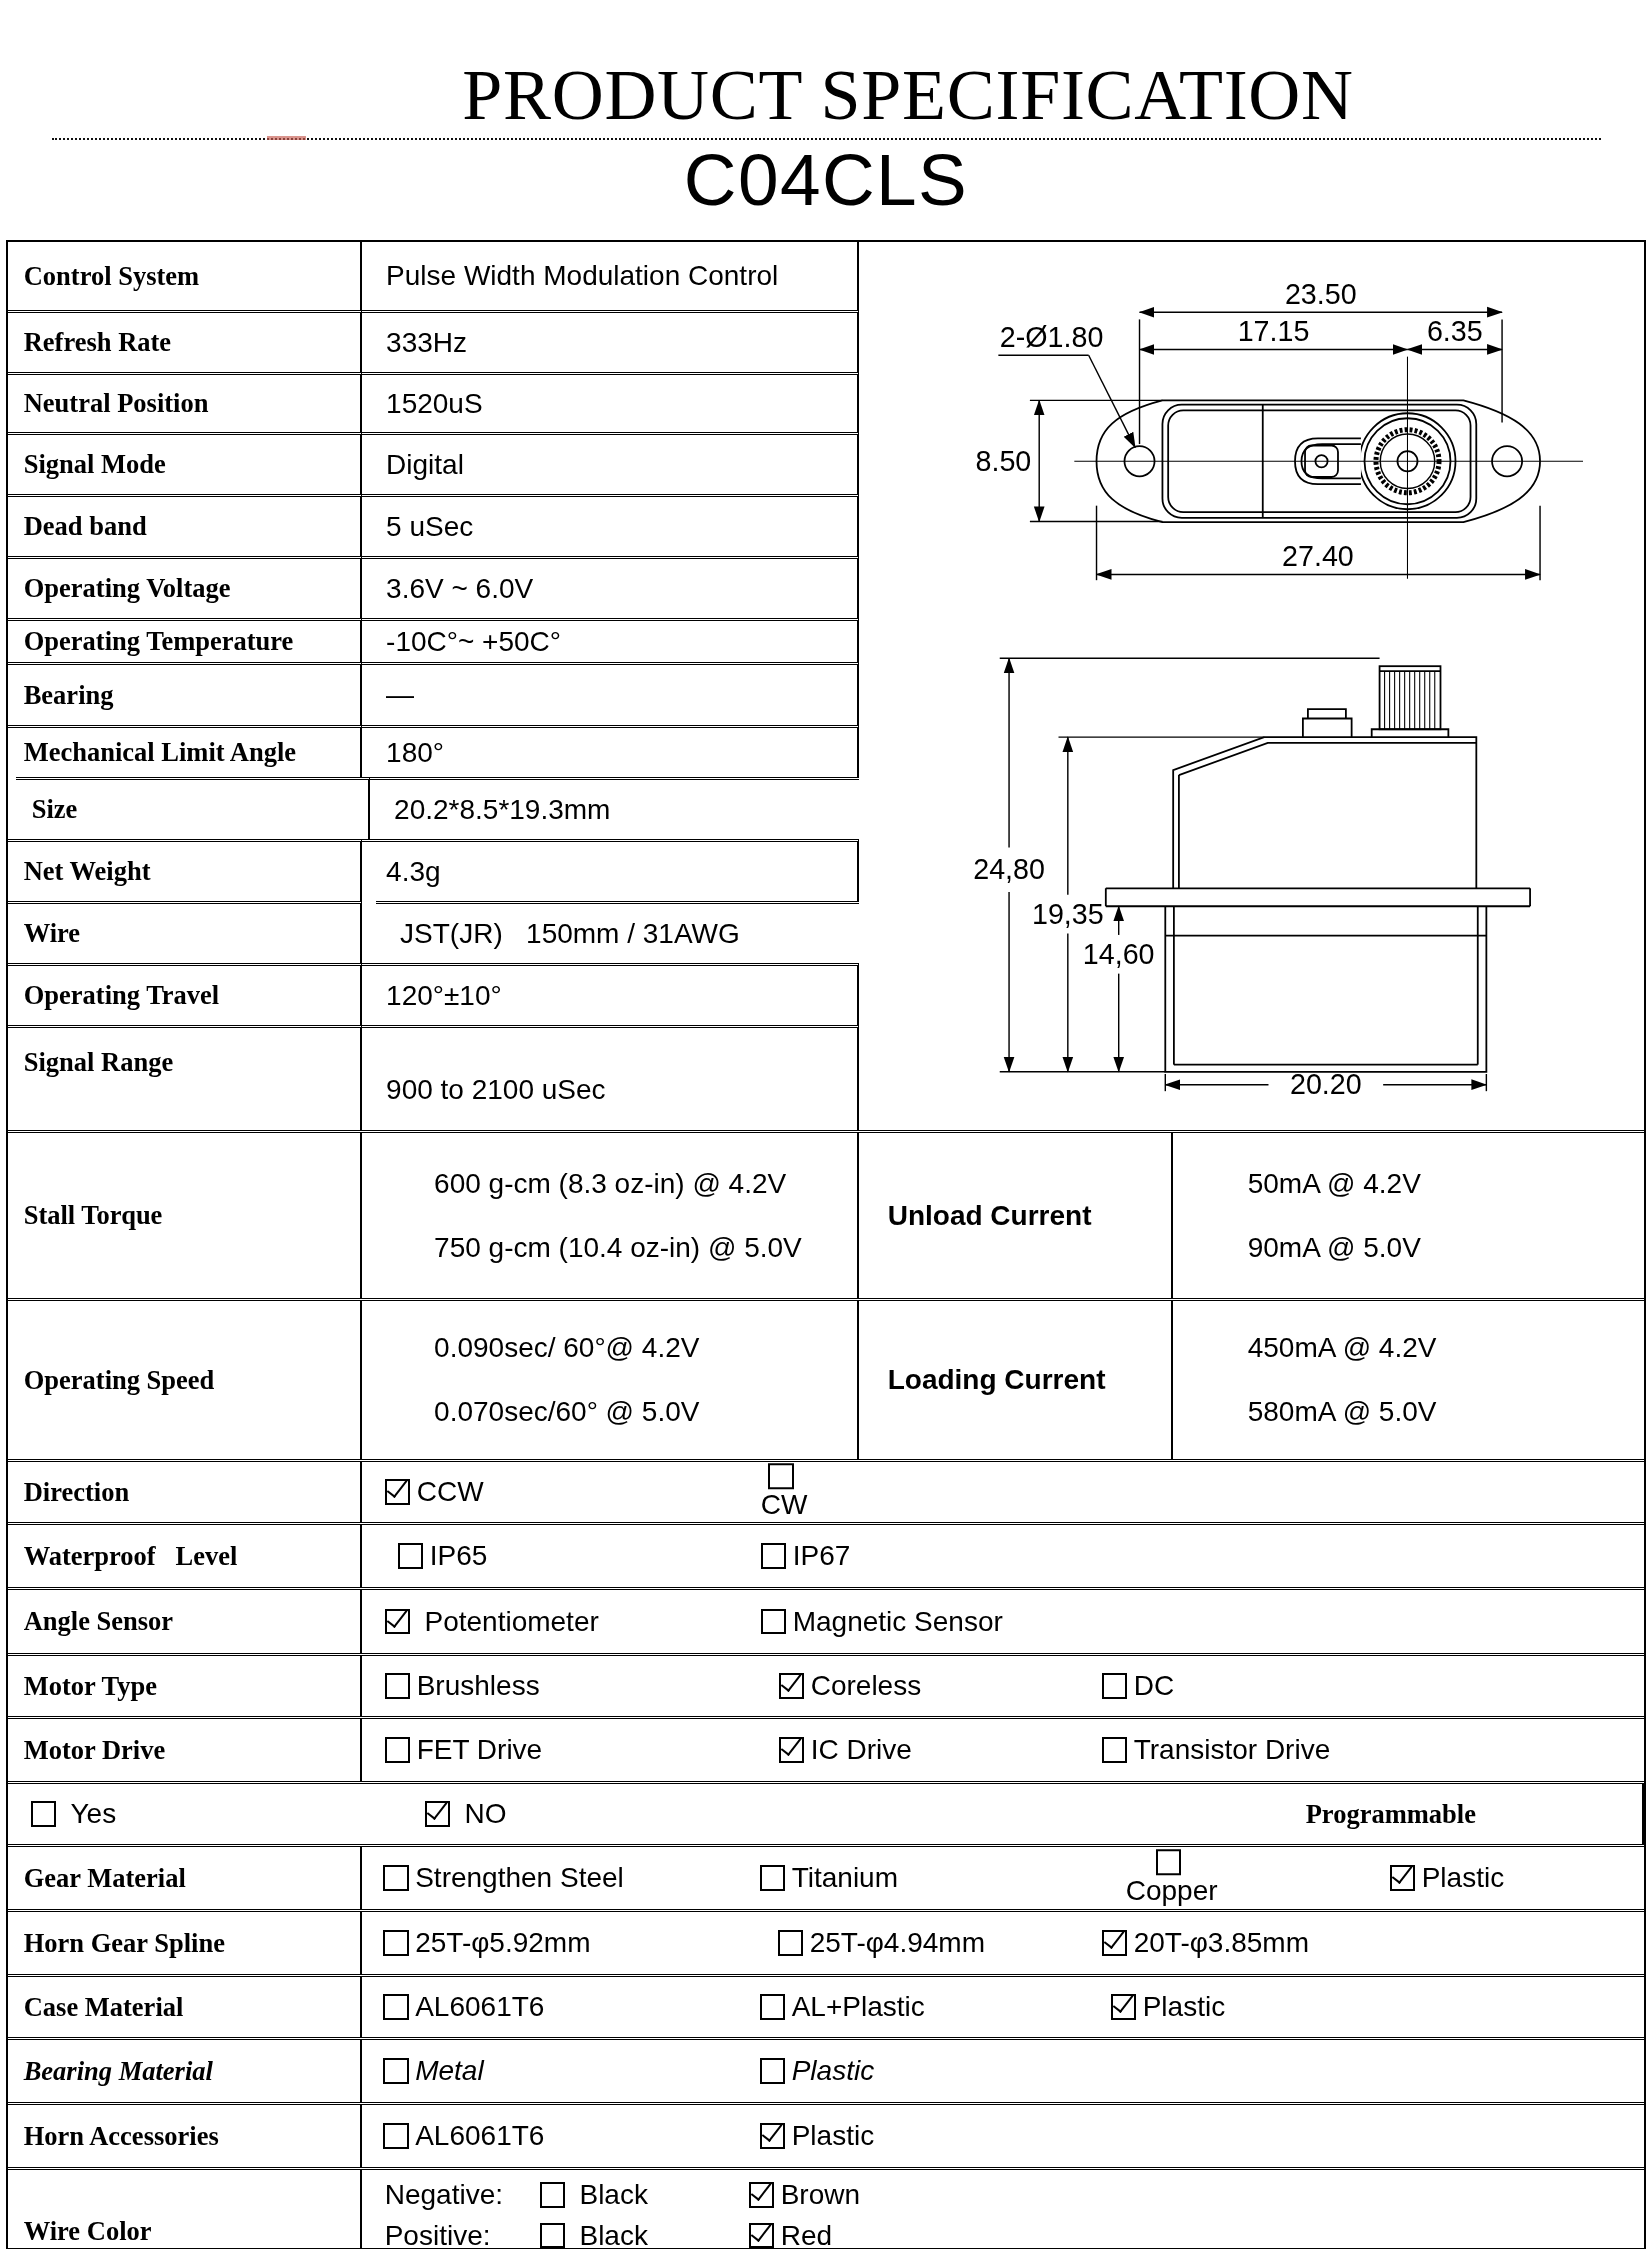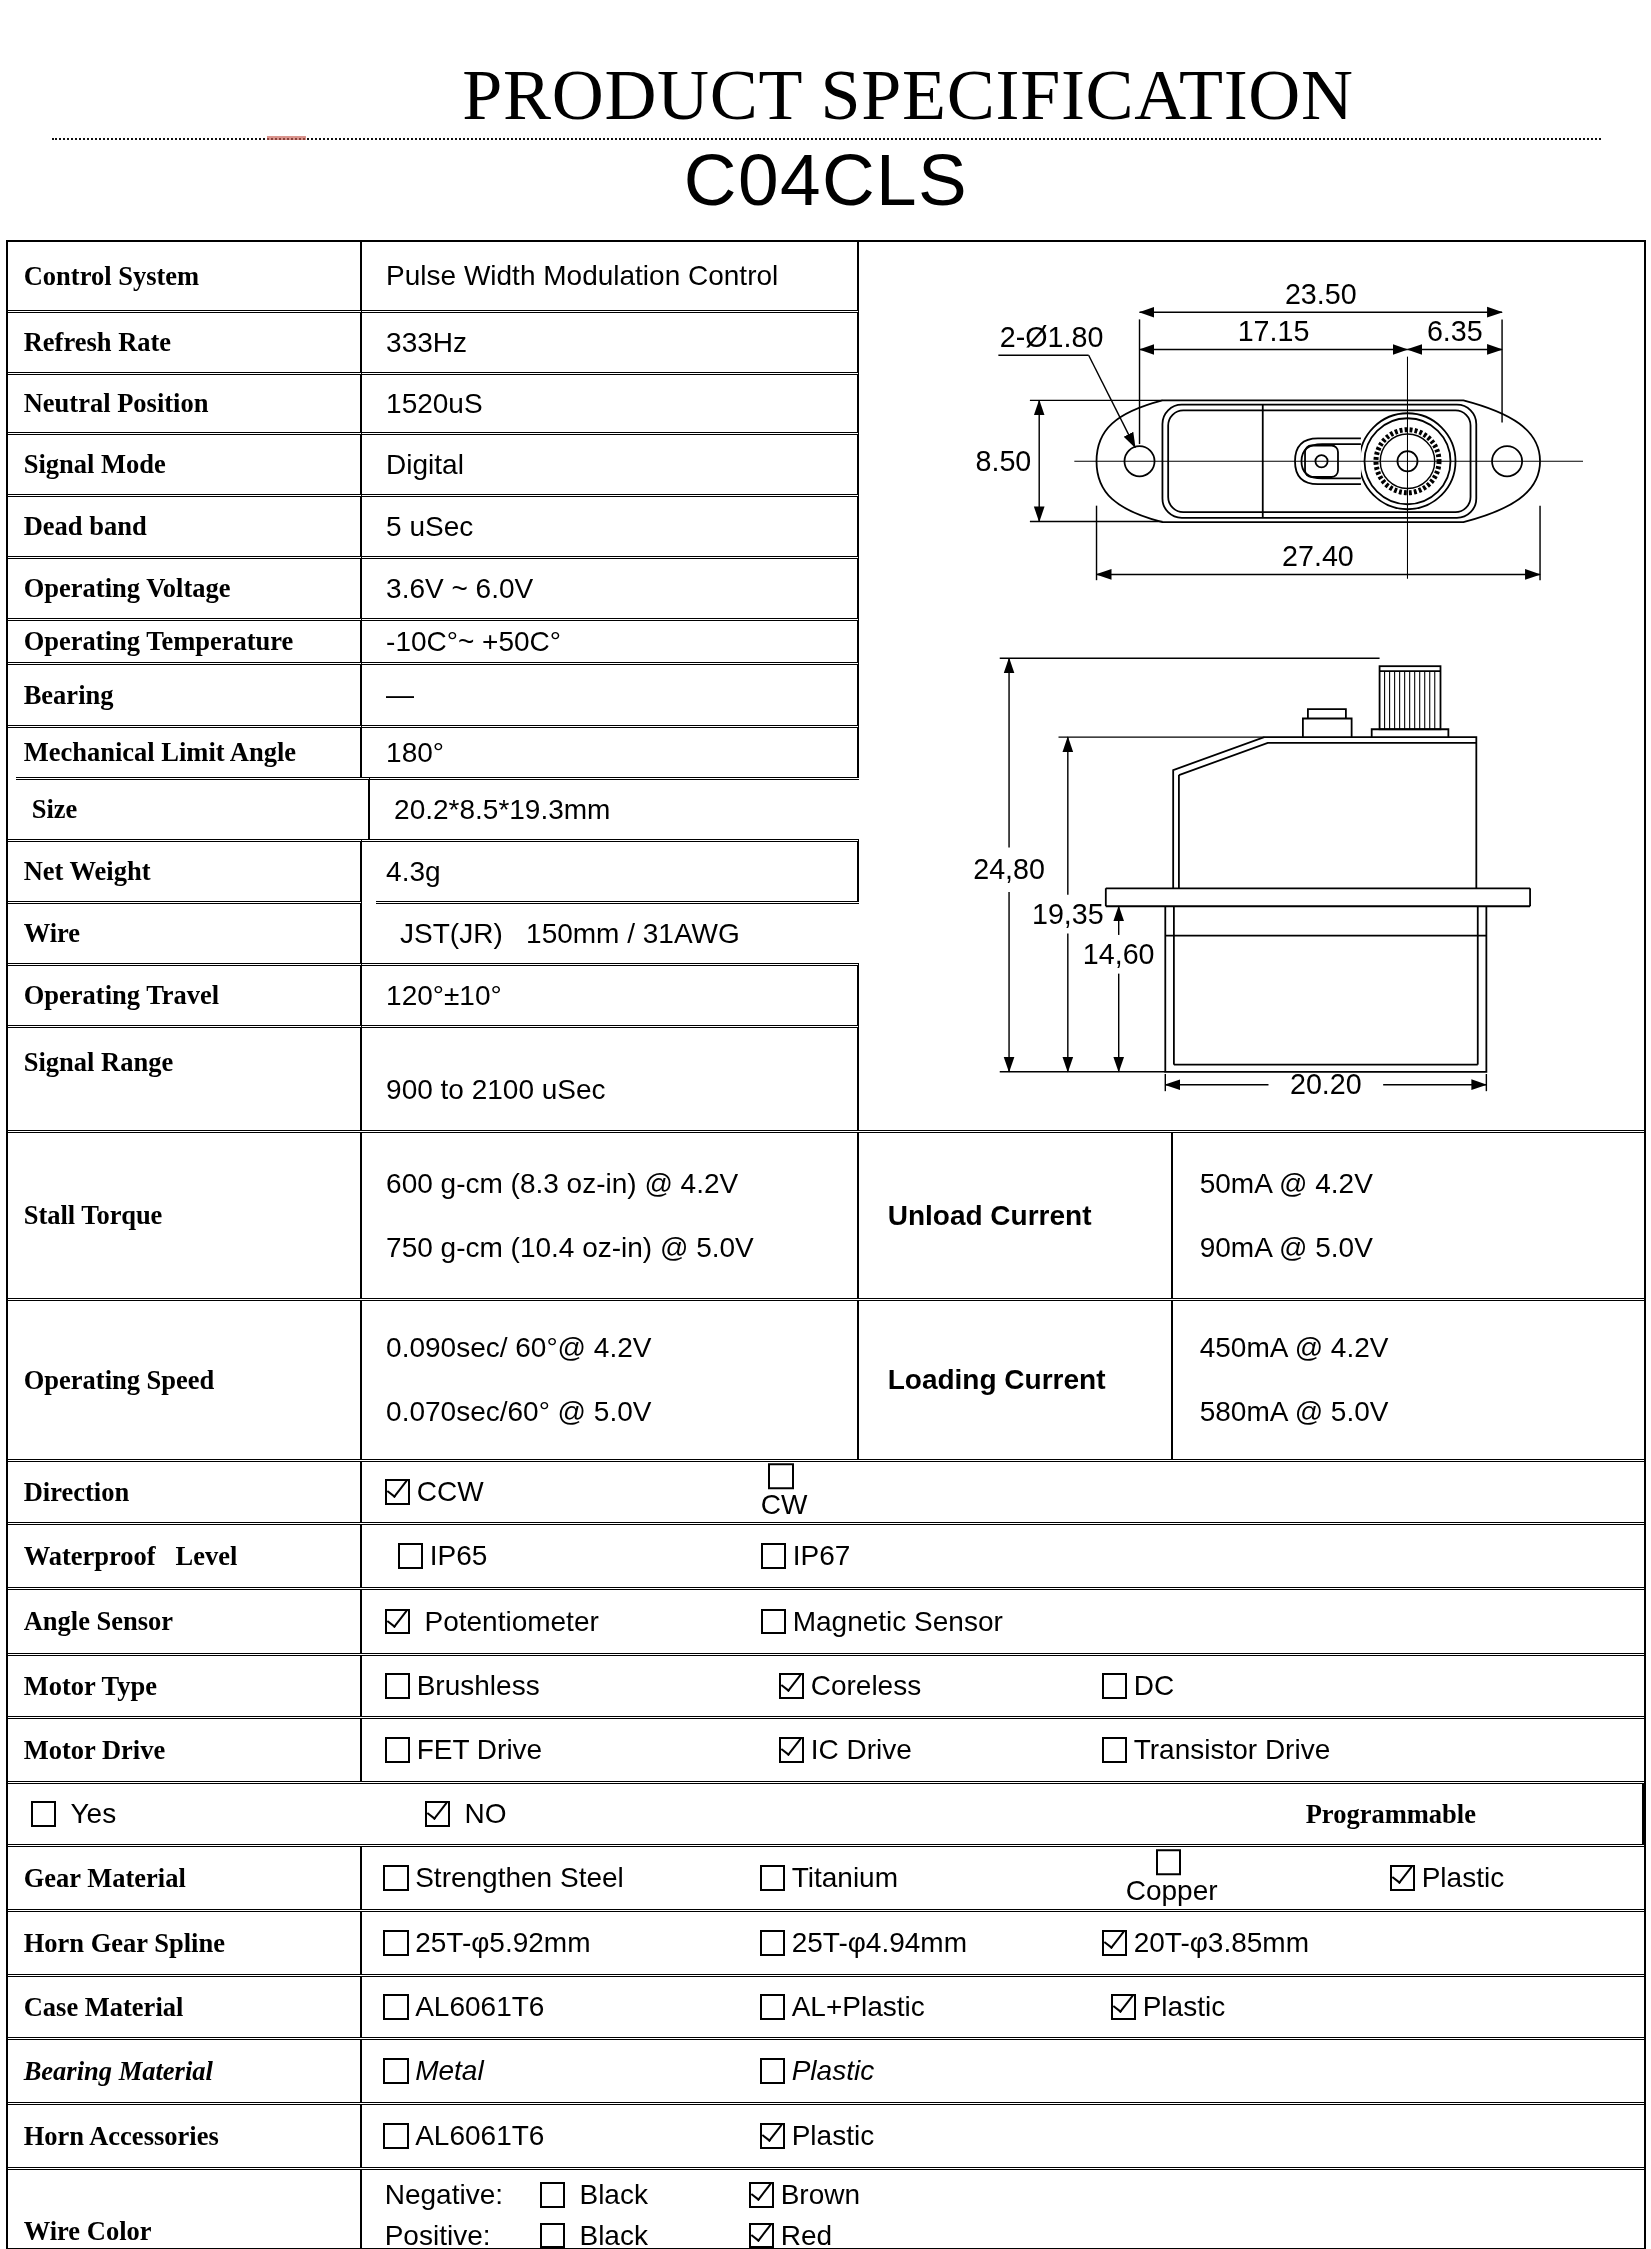--- a/index.html
+++ b/index.html
@@ -24,21 +24,21 @@
   .lab{width:354px;border-right:2.2px solid #000;padding-left:16px;
        font-family:"Liberation Serif",serif;font-weight:bold;font-size:26.5px;}
   .val{width:497px;border-right:2.2px solid #000;padding-left:24.4px;font-size:28px;}
   .bt{border-top:3.6px double #000;}
   .bt-row{border-top:3.6px double #000;}
   .va-top{align-items:flex-start;padding-top:18.6px;}
   .va-low{align-items:flex-end;padding-bottom:24.4px;}
   .cur-lab{width:314px;border-right:2.2px solid #000;padding-left:29px;
            font-weight:bold;font-size:28px;}
   .cur-val{flex:1;padding-left:27px;font-size:28px;}
-  .vstack{display:flex;flex-direction:column;gap:32px;}
+  .vstack{display:flex;flex-direction:column;gap:32px;margin-left:48px;}
   .opts{flex:1;position:relative;font-size:28px;}
   .opt{position:absolute;top:50%;transform:translateY(-50%);display:flex;
        align-items:center;white-space:nowrap;}
   .cb{width:21.5px;height:21.5px;border:2.2px solid #000;margin-right:6.5px;position:relative;flex:none;}
   .cb.on::after{content:"";position:absolute;left:5px;top:-5px;width:8px;height:19.4px;
                 border-right:2.9px solid #000;border-bottom:2.9px solid #000;transform:rotate(38deg);}
   .wline{position:absolute;left:0;height:33px;right:0;}
   .wline .prefix{position:absolute;left:23px;top:50%;transform:translateY(-50%);}
 
   
@@ -333,21 +333,21 @@
       </div>
       <div class="trow bt-row" style="height: 62px;">
         <div class="cell lab">
           <span>Horn Gear Spline</span>
         </div>
         <div class="cell opts">
           <span class="opt" style="left: 21.5px;">
             <span class="cb"></span>
             <span>25T-φ5.92mm</span>
           </span>
-          <span class="opt" style="left: 398px;">
+          <span class="opt" style="left: 416px;">
             <span class="cb"></span>
             <span>25T-φ4.94mm</span>
           </span>
           <span class="opt" style="left: 740px;">
             <span class="cb on"></span>
             <span>20T-φ3.85mm</span>
           </span>
         </div>
       </div>
       <div class="trow bt-row" style="height: 60px;">

